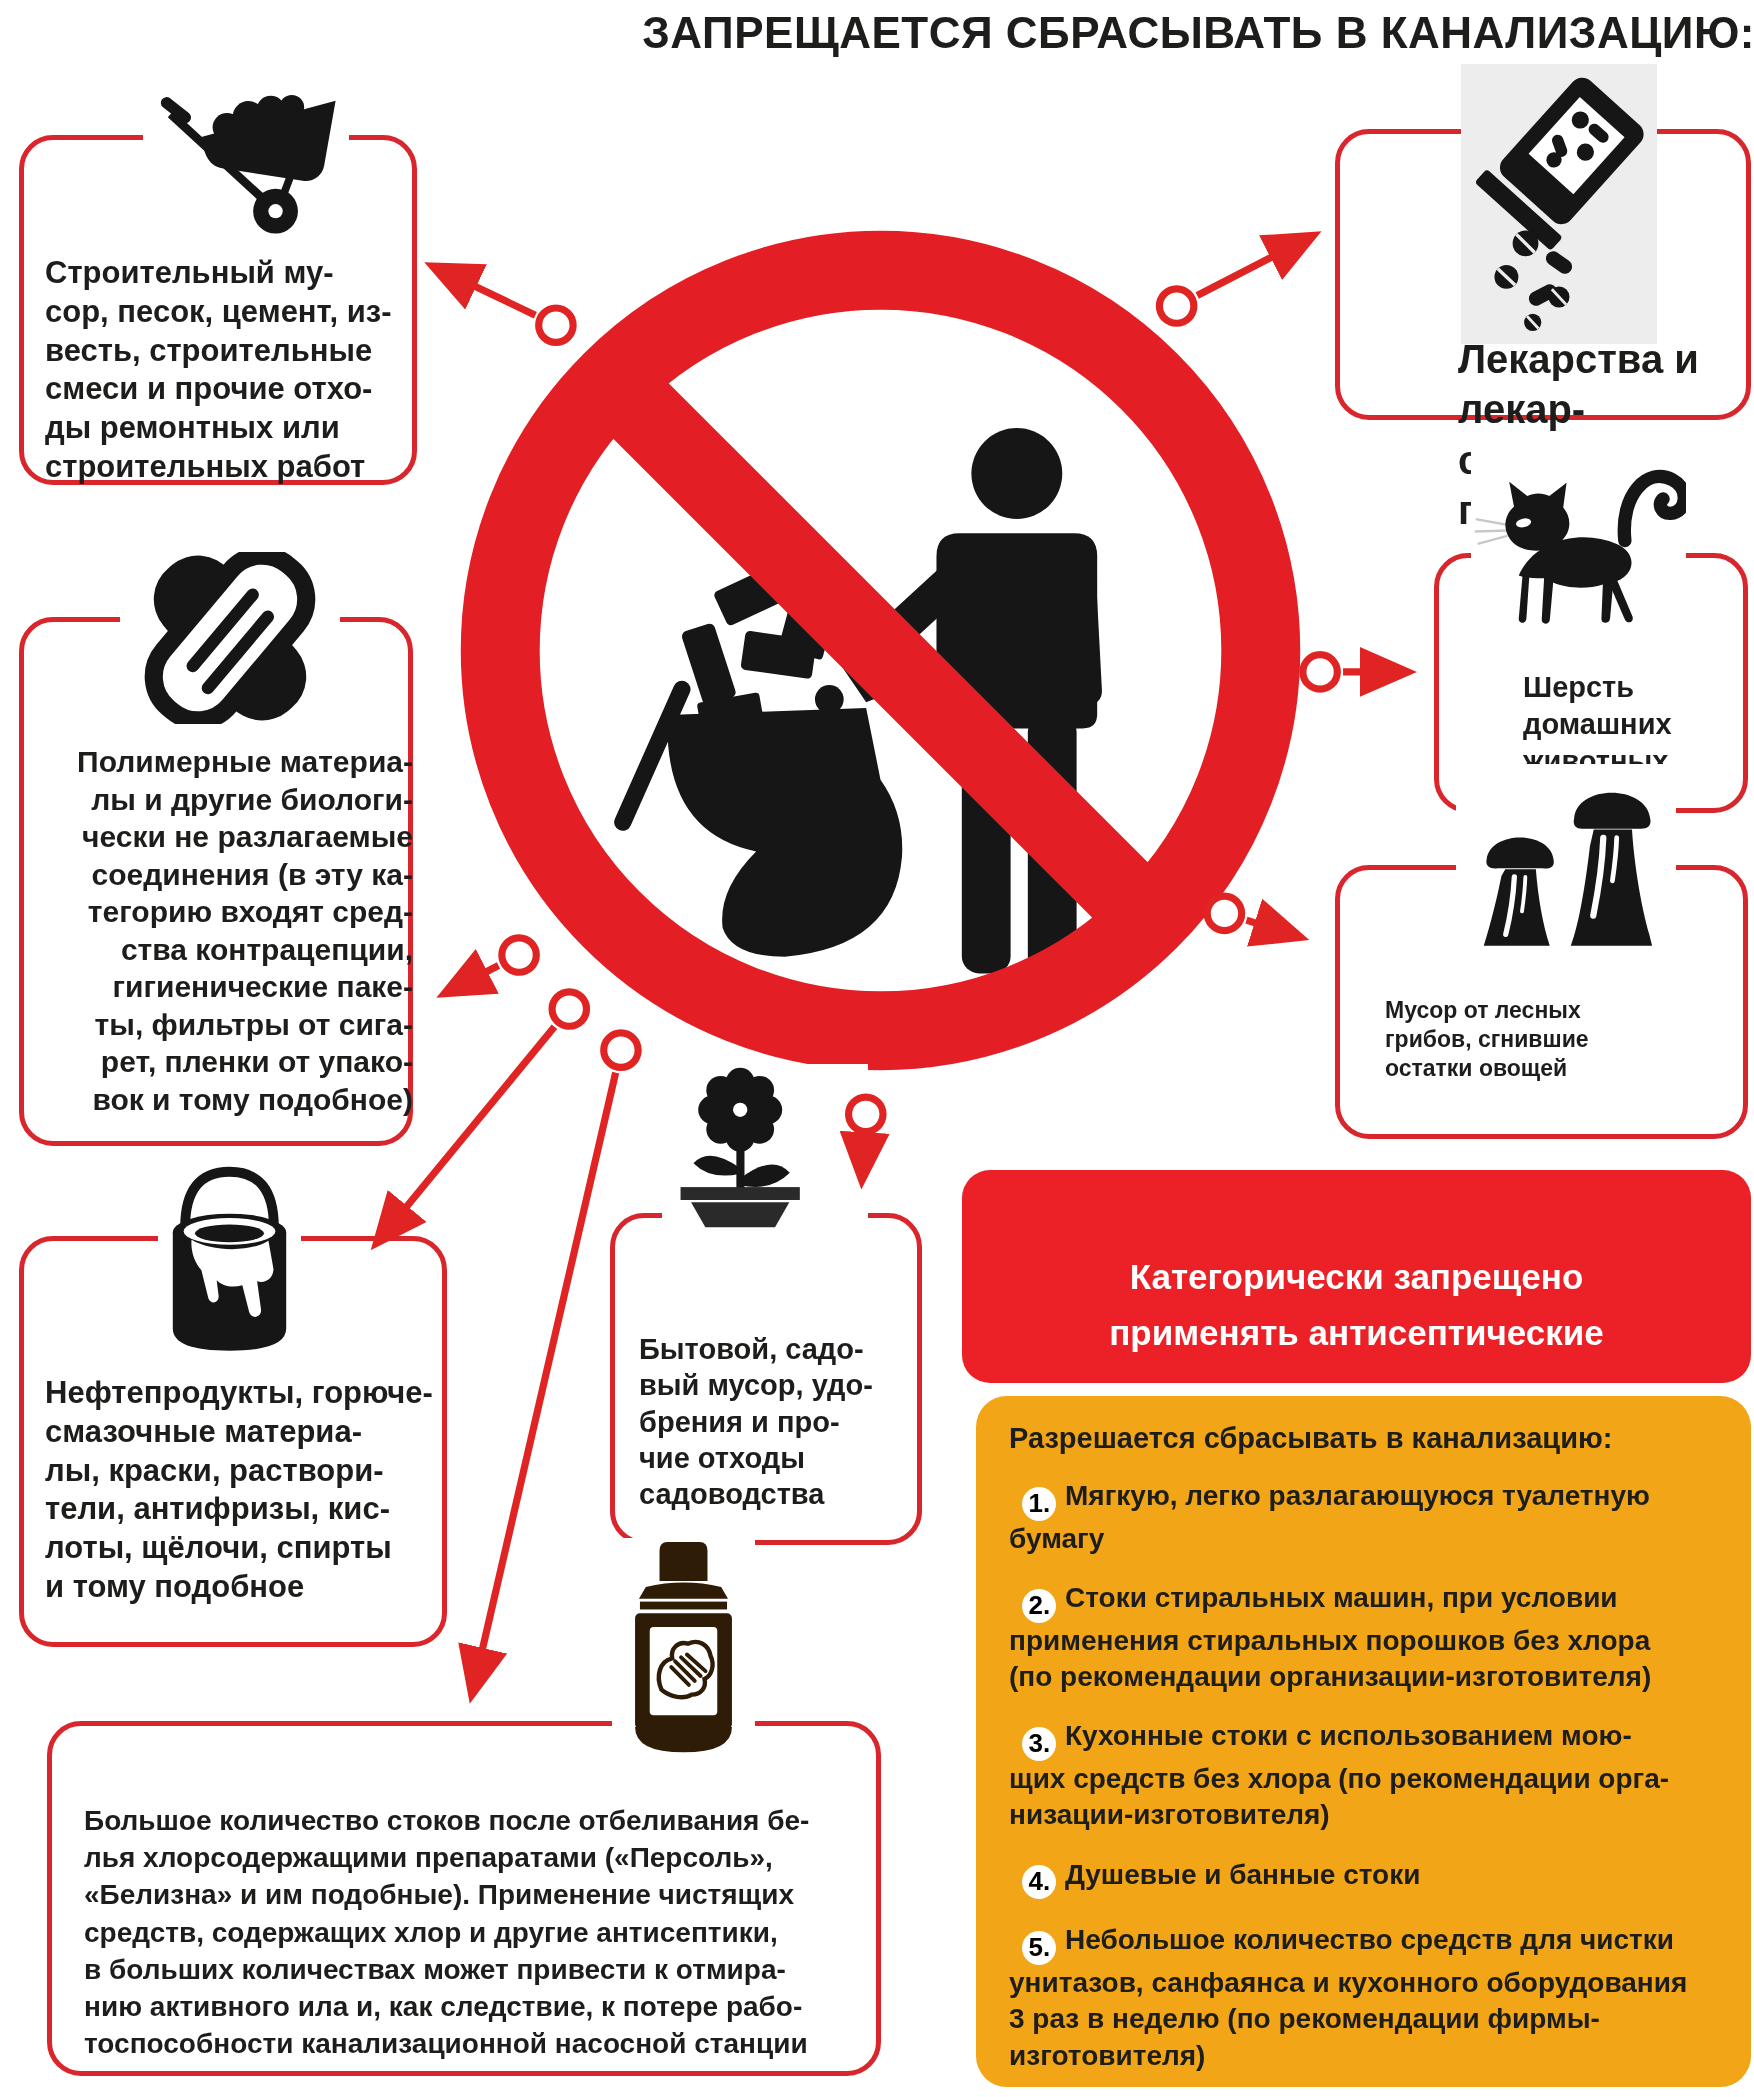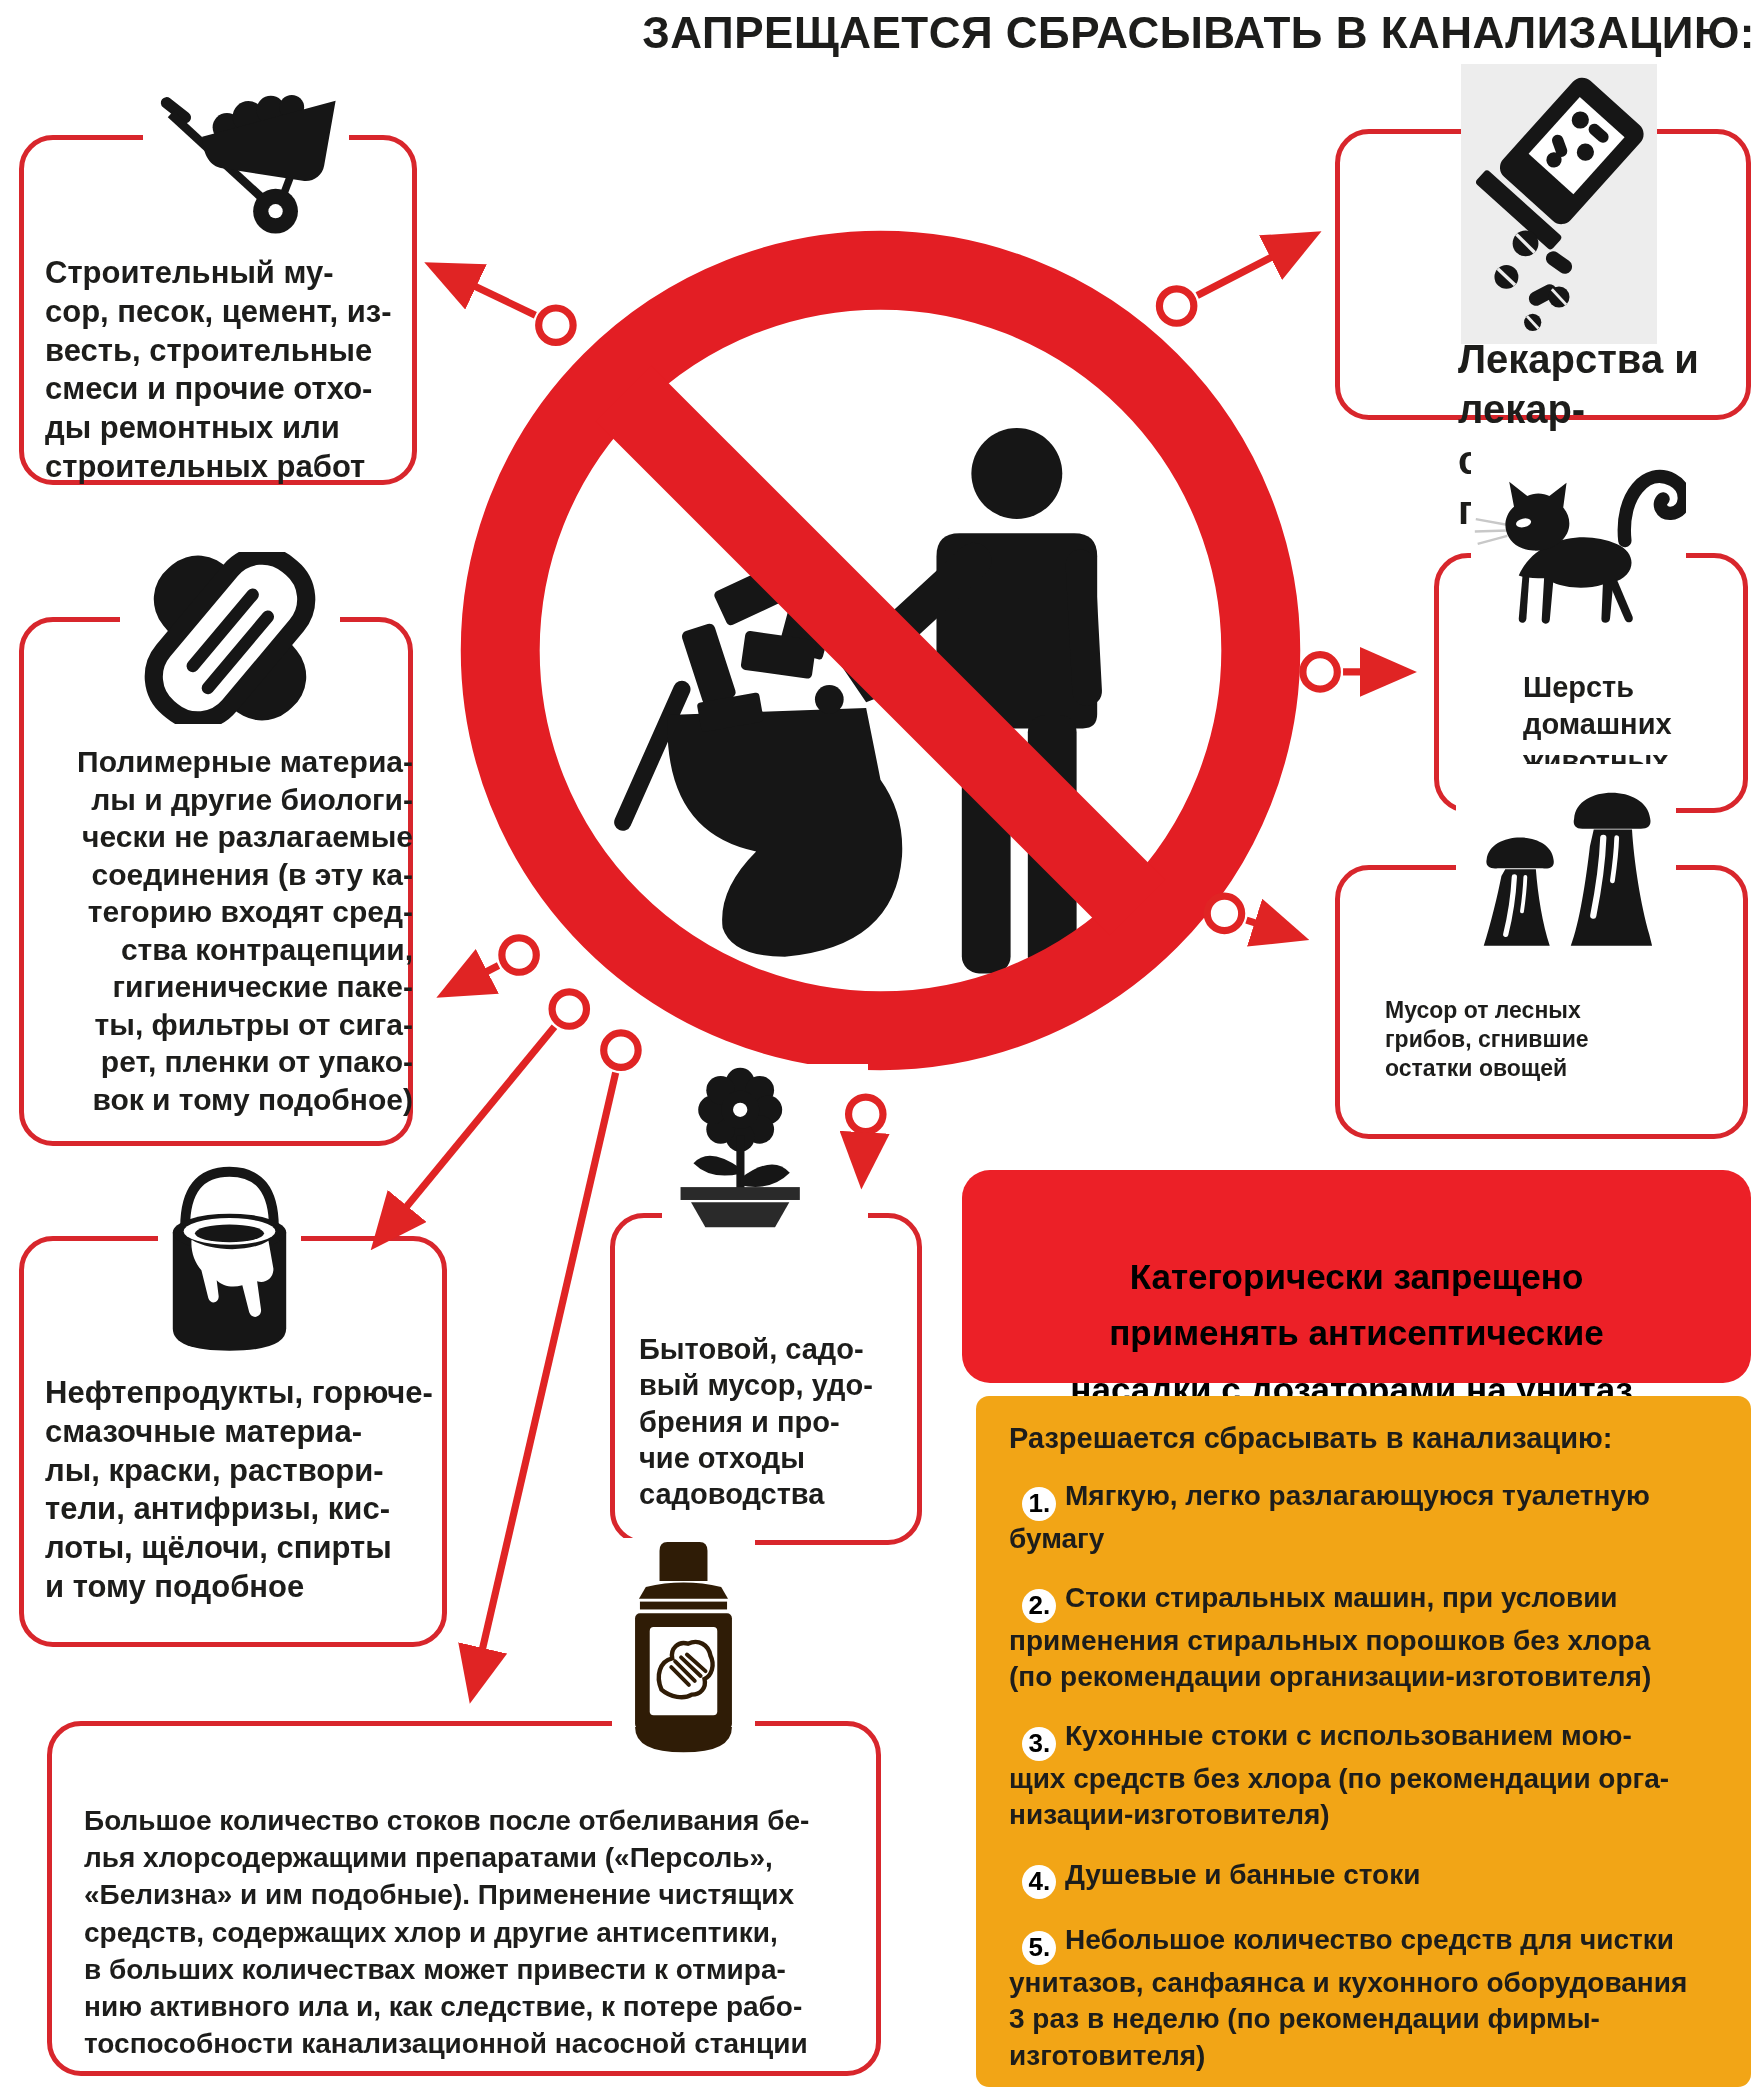--- a/index.html
+++ b/index.html
@@ -6,23 +6,23 @@
   body{width:1755px;height:2097px;position:relative;overflow:hidden;
        font-family:"Liberation Sans",sans-serif;color:#1d1d1b;}
   .abs{position:absolute;}
   #title{left:0;right:0;top:7.7px;text-align:right;font-size:44px;font-weight:bold;letter-spacing:0.5px;}
   .callout{position:absolute;border:5.3px solid #d8262c;border-radius:34px;background:#fff;box-sizing:border-box;}
   .boxtext{position:absolute;font-weight:bold;white-space:pre-line;z-index:3;}
   .icon{position:absolute;z-index:4;background:#fff;display:flex;align-items:flex-end;justify-content:center;}
   #sign{left:450px;top:220px;width:861px;height:861px;z-index:1;}
   #arrows{left:0;top:0;width:1755px;height:2097px;z-index:5;pointer-events:none;}
   #warning{left:962px;top:1170px;width:789px;height:213px;background:#ec2027;border-radius:28px;
-           color:#000000;text-align:center;font-weight:bold;font-size:35px;line-height:1.62;
+           color:#ffffff;text-align:center;font-weight:bold;font-size:35px;line-height:1.62;
            padding-top:22px;box-sizing:border-box;white-space:pre-line;z-index:2;}
-  #allowed{left:976px;top:1396px;width:775px;height:691px;background:#f2a516;border-radius:13px;
+  #allowed{left:976px;top:1396px;width:775px;height:691px;background:#f2a516;border-radius:31px;
            box-sizing:border-box;padding:26px 31px 19px 33px;z-index:2;}
   #allowed .hdr{font-size:29px;font-weight:bold;margin-bottom:6.7px;}
   .aitem{margin-top:23px;font-size:28px;font-weight:bold;line-height:1.3;}
   .numc{display:inline-flex;align-items:center;justify-content:center;width:34px;height:34px;
         border-radius:50%;background:#fff;color:#000;font-size:26px;font-weight:bold;
         margin:0 8.6px 0 13.4px;vertical-align:-6.7px;}
   .itxt{white-space:pre-line;}
   
   #t1{left:45px;top:246px;width:364px;font-size:31px;line-height:1.25;margin-top:8px;}
   #t2{left:45px;top:743px;width:368px;font-size:30px;line-height:1.25;text-align:right;}

